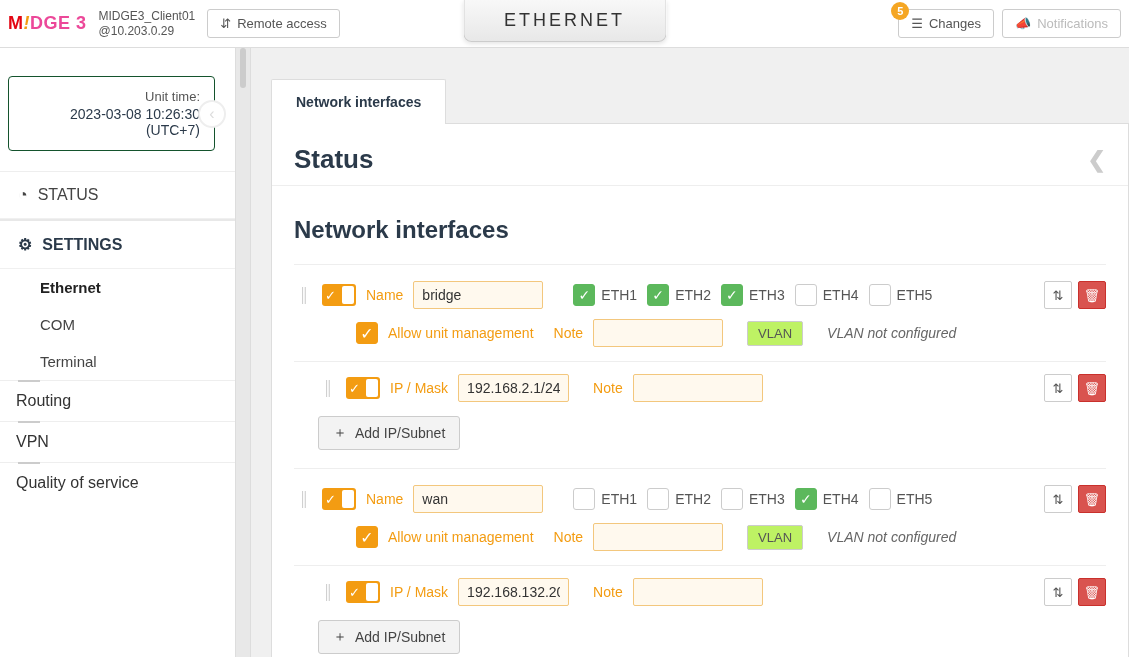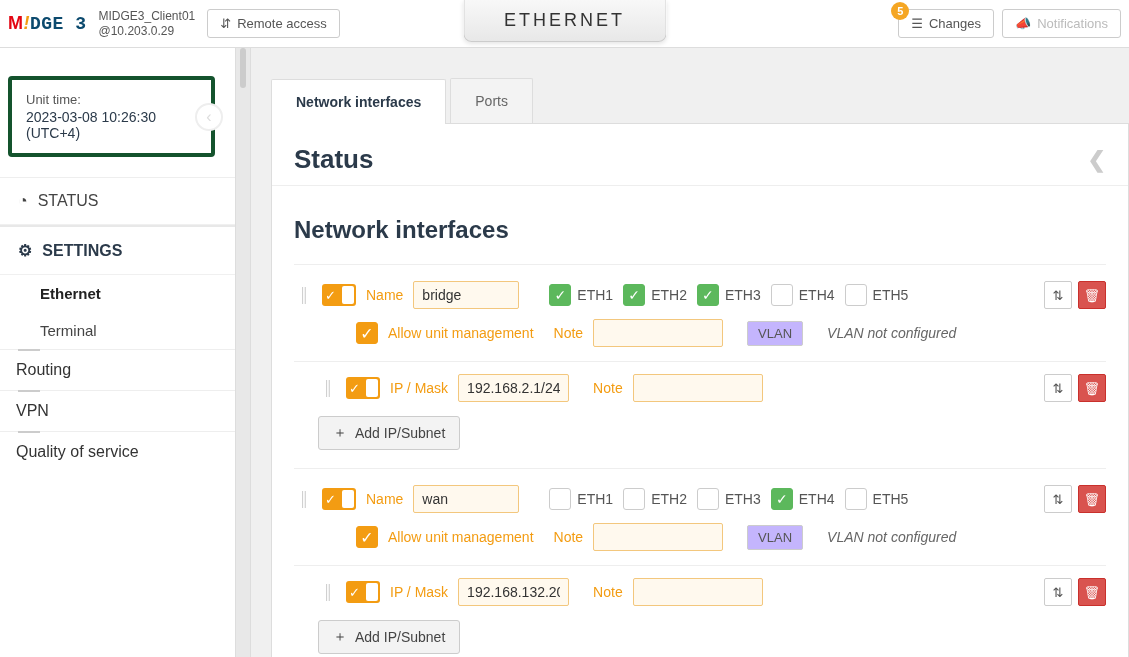--- a/index.html
+++ b/index.html
@@ -2,32 +2,32 @@
 <html><head>
 <meta charset="utf-8">
 <style>
 * { box-sizing: border-box; margin: 0; padding: 0; }
 body { font-family: -apple-system, BlinkMacSystemFont, "Segoe UI", Arial, sans-serif; background: #f0f0f0; width: 1129px; height: 657px; overflow: hidden; position: relative; color: #333; }
 
 .topbar { display: flex; align-items: center; height: 48px; background: #fff; border-bottom: 1px solid #ddd; padding: 0 8px; gap: 12px; }
 .logo { font-weight: bold; font-size: 18px; letter-spacing: 0.5px; }
 .logo .m { color: #e30613; }
 .logo .i { color: #f39c12; font-style: italic; }
-.logo .rest { color: #0c4a6e; font-family: Liberation Mono, monospace; }
+.logo .rest { color: #ec4899; }
 .unit { font-size: 12px; color: #555; line-height: 1.2; }
 .remote-btn { display: flex; align-items: center; gap: 6px; background: #fff; border: 1px solid #ccc; padding: 6px 12px; border-radius: 3px; font-size: 13px; color: #555; cursor: pointer; }
 .page-title-tab { position: absolute; left: 50%; transform: translateX(-50%); top: 0; background: linear-gradient(#f8f8f8,#e8e8e8); border: 1px solid #ccc; border-top: none; border-radius: 0 0 8px 8px; padding: 10px 40px; font-size: 18px; letter-spacing: 3px; color: #333; box-shadow: 0 2px 4px rgba(0,0,0,0.1); }
 .top-right { margin-left: auto; display: flex; gap: 8px; align-items: center; }
 .top-btn { display: flex; align-items: center; gap: 6px; background: #fff; border: 1px solid #ccc; padding: 6px 12px; border-radius: 3px; font-size: 13px; color: #555; cursor: pointer; position: relative; }
 .top-btn.disabled { color: #bbb; }
 .badge { position: absolute; top: -8px; left: -8px; background: #f5a623; color: #fff; font-size: 11px; font-weight: bold; width: 18px; height: 18px; border-radius: 50%; display: flex; align-items: center; justify-content: center; }
 
 .layout { display: flex; height: calc(657px - 48px); }
 .sidebar { width: 235px; background: #fff; display: flex; flex-direction: column; }
-.time-box { margin: 28px 20px 20px 8px; background: #fff; border: 4px solid #14532d; border-radius: 4px; padding: 12px 14px; font-size: 14px; color: #2b3a4a; position: relative; }
+.time-box { margin: 28px 20px 20px 8px; background: #fff; border: 1px solid #14532d; border-radius: 4px; padding: 12px 14px; font-size: 14px; color: #2b3a4a; position: relative; text-align: right; }
 .time-box .label { font-size: 13px; color: #555; margin-bottom: 2px; }
 .time-box .chev { position: absolute; right: -12px; top: 50%; transform: translateY(-50%); width: 28px; height: 28px; border: 2px solid #eee; border-radius: 50%; background: #fff; display:flex;align-items:center;justify-content:center;color:#ddd;font-size:16px;}
 
 .nav { border-top: 1px solid #eee; }
 .nav-item { display: flex; align-items: center; gap: 10px; padding: 14px 18px; font-size: 16px; color: #444; border-bottom: 1px solid #f0f0f0; cursor: pointer; }
 .nav-item.section { font-weight: bold; color: #2b3a4a; border-top: 2px solid #e8e8e8; }
 .nav-sub { padding-left: 40px; font-size: 15px; color: #333; }
 .nav-sub .nav-item { padding: 10px 0; border: none; font-size: 15px; }
 .nav-sub .nav-item.active { font-weight: 600; color: #222; }
 .nav-group-head { padding: 12px 18px; font-size: 16px; color: #2b3a4a; font-weight: bold; border-top: 1px solid #eee; cursor:pointer; }
@@ -50,28 +50,28 @@
 h2.section-h { font-size: 24px; font-weight: bold; color: #2b3a4a; margin-bottom: 20px; }
 
 .iface-block { border-top: 1px solid #eee; padding: 16px 0 18px 0; }
 .row { display: flex; align-items: center; gap: 10px; flex-wrap: wrap; }
 .drag { color: #ccc; font-size: 14px; letter-spacing: -2px; cursor: grab; width:18px; text-align:center;}
 .toggle { width: 34px; height: 22px; background: #f39c12; border-radius: 3px; position: relative; cursor:pointer; display:flex; align-items:center;}
 .toggle .check { color:#fff; font-size:13px; margin-left:3px;}
 .toggle .knob { position:absolute; right:2px; top:2px; width:12px; height:18px; background:#fff; border-radius:2px;}
 .lbl { color: #f39c12; font-size: 14px; }
 .txt { border: 1px solid #f3c77d; background:#fff9ee; padding: 5px 8px; font-size: 14px; color:#333; border-radius:2px;}
-.txt.w130 { width: 106px; }
+.txt.w130 { width: 130px; }
 .txt.w120 { width: 111px; }
 .txt.w-note { width: 130px; }
 .eth { display:flex; align-items:center; gap:6px; font-size:14px; color:#555;}
 .chk { width:22px; height:22px; border:1px solid #ccc; border-radius:3px; display:flex; align-items:center; justify-content:center; background:#fff; cursor:pointer;}
 .chk.on { background:#5cb85c; border-color:#5cb85c; color:#fff; }
 .chk.orange { background:#f39c12; border-color:#f39c12; color:#fff;}
-.vlan-btn { background:#c4b5fd; border:1px solid #ccc; padding:4px 10px; font-size:13px; border-radius:2px; cursor:pointer; color:#555;}
+.vlan-btn { background:#bef264; border:1px solid #ccc; padding:4px 10px; font-size:13px; border-radius:2px; cursor:pointer; color:#555;}
 .vlan-note { font-style: italic; color:#666; font-size:14px; }
 .row-right { margin-left:auto; display:flex; gap:6px;}
 .icon-btn { width:28px; height:28px; border:1px solid #ccc; background:#fff; border-radius:2px; display:flex;align-items:center;justify-content:center; cursor:pointer; font-size:13px; color:#555;}
 .icon-btn.red { background:#d9534f; border-color:#c9302c; color:#fff;}
 .subrow { border-top: 1px solid #eee; margin-top:14px; padding-top:12px; padding-left:24px;}
 .add-btn { display:inline-flex; align-items:center; gap:8px; background:#f3f3f3; border:1px solid #ccc; padding:7px 14px; font-size:14px; border-radius:3px; cursor:pointer; color:#444; margin-top:14px; margin-left:24px;}
 </style>
 </head>
 <body>
 
@@ -97,50 +97,50 @@
       <span>Notifications</span>
     </button>
   </div>
 </div>
 
 <div class="layout">
   <div class="sidebar">
     <div class="time-box">
       <div class="label">Unit time:</div>
       <div>2023-03-08 10:26:30</div>
-      <div>(UTC+4)</div>
+      <div>(UTC+7)</div>
       <div class="chev">‹</div>
     </div>
     <div class="nav">
       <div class="nav-item">
         <span>◔</span>
         <span>STATUS</span>
       </div>
       <div class="nav-item section">
         <span>⚙</span>
         <span>SETTINGS</span>
       </div>
       <div class="nav-sub">
         <div class="nav-item active">Ethernet</div>
+        <div class="nav-item">COM</div>
         <div class="nav-item">Terminal</div>
       </div>
       <div class="nav-plain">Routing</div>
       <div class="nav-plain">VPN</div>
       <div class="nav-plain">Quality of service</div>
     </div>
   </div>
 
   <div class="splitter">
       <div class="grip"></div>
     </div>
 
   <div class="main">
     <div class="tabs">
       <div class="tab active">Network interfaces</div>
-      <div class="tab">Ports</div>
     </div>
     <div class="panel">
       <h1 class="status">
         <span>Status</span>
         <span class="chev-r">❮</span>
       </h1>
       <div class="hr"></div>
       <h2 class="section-h">Network interfaces</h2>
 
       <div class="iface-block">

